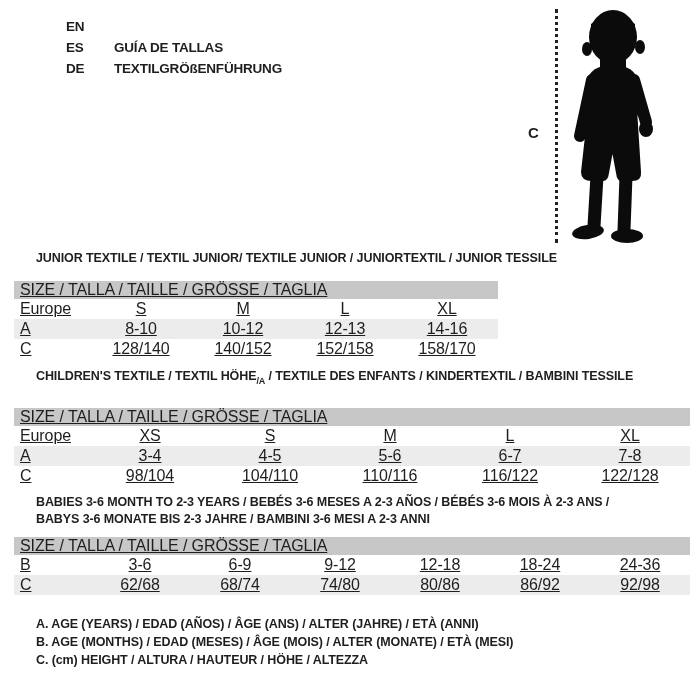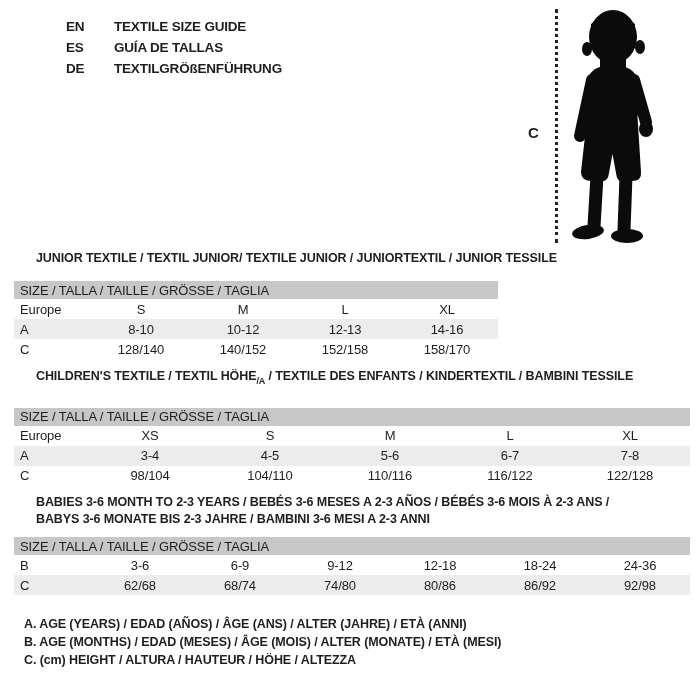--- a/index.html
+++ b/index.html
@@ -28,36 +28,35 @@
   .section{position:absolute;left:14px;}
   .section-heading{margin-left:22px;font-weight:bold;font-size:12.5px;line-height:17px;letter-spacing:-0.1px;white-space:nowrap;}
   .subscript{font-size:9px;vertical-align:sub;}
   #sec-junior{top:250px;width:484px;}
   #sec-junior .size-table{margin-top:14px;}
   #sec-children{top:368px;width:676px;}
   #sec-children .size-table{margin-top:18px;}
   #sec-babies{top:494px;width:676px;}
   #sec-babies .size-table{margin-top:9px;}
   
-  .size-table{border-collapse:collapse;width:100%;table-layout:fixed;font-size:13px;letter-spacing:-0.1px;}
+  .size-table{border-collapse:collapse;width:100%;table-layout:fixed;font-size:16px;letter-spacing:-0.1px;text-decoration:underline;}
   .size-table td{padding:0;}
   .t-head td{background:var(--table-header-bg);height:18px;padding-left:6px;text-align:left;}
   .t-row td{height:20px;text-align:center;}
   .t-row td.lbl{text-align:left;padding-left:6px;}
   .t-row.alt td{background:var(--row-alt-bg);}
   
-  .notes{position:absolute;left:24px;top:615px;font-weight:bold;font-size:12.5px;line-height:18px;letter-spacing:-0.1px;white-space:nowrap;}
+  .notes{position:absolute;left:36px;top:615px;font-weight:bold;font-size:12.5px;line-height:18px;letter-spacing:-0.1px;white-space:nowrap;}
 </style>
 </head>
 <body>
 
 <div class="lang-list">
   <div class="lang-row">
     <span class="lang-code">EN</span>
-    <span class="lang-title">TEXTILE SIZE GUIDE</span>
   </div>
   <div class="lang-row">
     <span class="lang-code">ES</span>
     <span class="lang-title">GUÍA DE TALLAS</span>
   </div>
   <div class="lang-row">
     <span class="lang-code">DE</span>
     <span class="lang-title">TEXTILGRÖßENFÜHRUNG</span>
   </div>
 </div>

